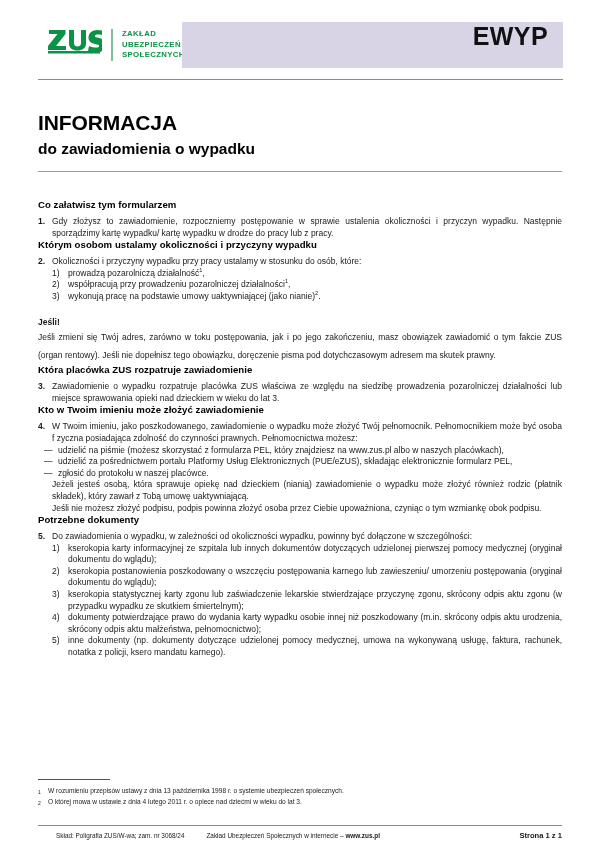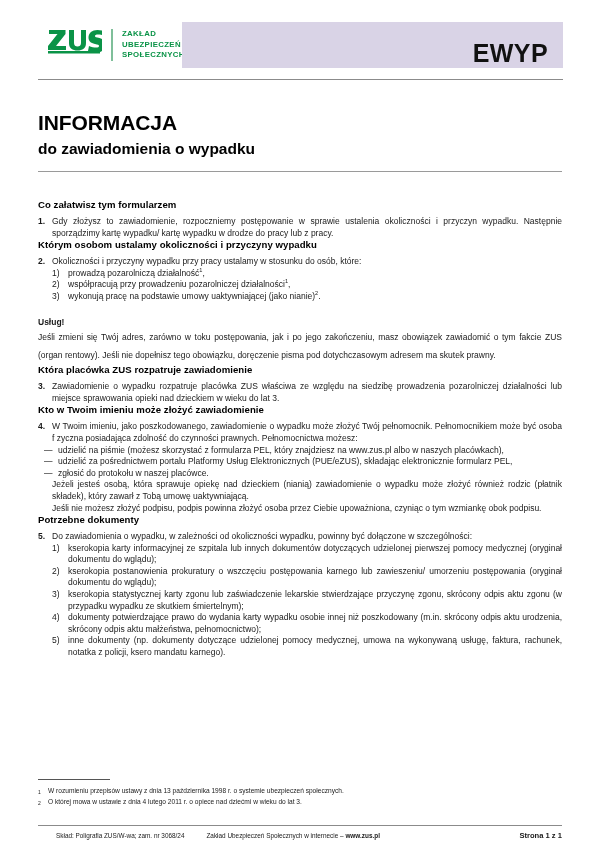--- a/index.html
+++ b/index.html
@@ -21,21 +21,21 @@
     margin: 1px 9px 0 9px;
   }
   .logo-words {
     font-size: 7.8px; line-height: 10.6px; letter-spacing: 0.35px;
     color: #0a9347; font-weight: 600; text-transform: uppercase;
     padding-top: 1px; white-space: pre-line;
   }
   .code-bar {
     position: absolute; left: 144px; right: -1px; top: 0; height: 46px;
     background: #d9d3e6;
-    display: flex; align-items: flex-end; justify-content: flex-end;
+    display: flex; align-items: flex-start; justify-content: flex-end;
   }
   .code-text {
     font-size: 25px; font-weight: bold; letter-spacing: 0.4px;
     color: #111; padding-right: 15px;
   }
   .header-rule {
     position: absolute; left: 0; right: -1px; top: 57px;
     border-top: 1px solid #8b8b8b;
   }
 
@@ -156,21 +156,21 @@
         <span class="marker">2)</span>
         <span class="body"><span>współpracują przy prowadzeniu pozarolniczej działalności</span><sup>1</sup><span>,</span></span>
       </div>
       <div class="sub-item">
         <span class="marker">3)</span>
         <span class="body"><span>wykonują pracę na podstawie umowy uaktywniającej (jako nianie)</span><sup>2</sup><span>.</span></span>
       </div>
     </div>
 
     <div style="margin-top:14px">
-      <div class="note-title">Usług!</div>
+      <div class="note-title">Jeśli!</div>
       <div class="note-body">Jeśli zmieni się Twój adres, zarówno w toku postępowania, jak i po jego zakończeniu, masz obowiązek zawiadomić o tym fakcie ZUS (organ rentowy). Jeśli nie dopełnisz tego obowiązku, doręczenie pisma pod dotychczasowym adresem ma skutek prawny.</div>
     </div>
 
     <h2 class="sec sec-gap">Która placówka ZUS rozpatruje zawiadomienie</h2>
     <div class="num-item">
       <span class="marker">3.</span>
       <span class="body">Zawiadomienie o wypadku rozpatruje placówka ZUS właściwa ze względu na siedzibę prowadzenia pozarolniczej działalności lub miejsce sprawowania opieki nad dzieckiem w wieku do lat 3.</span>
     </div>
 
     <h2 class="sec sec-gap">Kto w Twoim imieniu może złożyć zawiadomienie</h2>
@@ -200,21 +200,21 @@
       <span class="marker">5.</span>
       <span class="body">Do zawiadomienia o wypadku, w zależności od okoliczności wypadku, powinny być dołączone w szczególności:</span>
     </div>
     <div class="sub-list">
       <div class="sub-item">
         <span class="marker">1)</span>
         <span class="body">kserokopia karty informacyjnej ze szpitala lub innych dokumentów dotyczących udzielonej pierwszej pomocy medycznej (oryginał dokumentu do wglądu);</span>
       </div>
       <div class="sub-item">
         <span class="marker">2)</span>
-        <span class="body">kserokopia postanowienia prokuratury o wszczęciu postępowania karnego lub zawieszeniu/ umorzeniu postępowania (oryginał dokumentu do wglądu);</span>
+        <span class="body">kserokopia postanowienia poszkodowany o wszczęciu postępowania karnego lub zawieszeniu/ umorzeniu postępowania (oryginał dokumentu do wglądu);</span>
       </div>
       <div class="sub-item">
         <span class="marker">3)</span>
         <span class="body">kserokopia statystycznej karty zgonu lub zaświadczenie lekarskie stwierdzające przyczynę zgonu, skrócony odpis aktu zgonu (w przypadku wypadku ze skutkiem śmiertelnym);</span>
       </div>
       <div class="sub-item">
         <span class="marker">4)</span>
         <span class="body">dokumenty potwierdzające prawo do wydania karty wypadku osobie innej niż poszkodowany (m.in. skrócony odpis aktu urodzenia, skrócony odpis aktu małżeństwa, pełnomocnictwo);</span>
       </div>
       <div class="sub-item">

